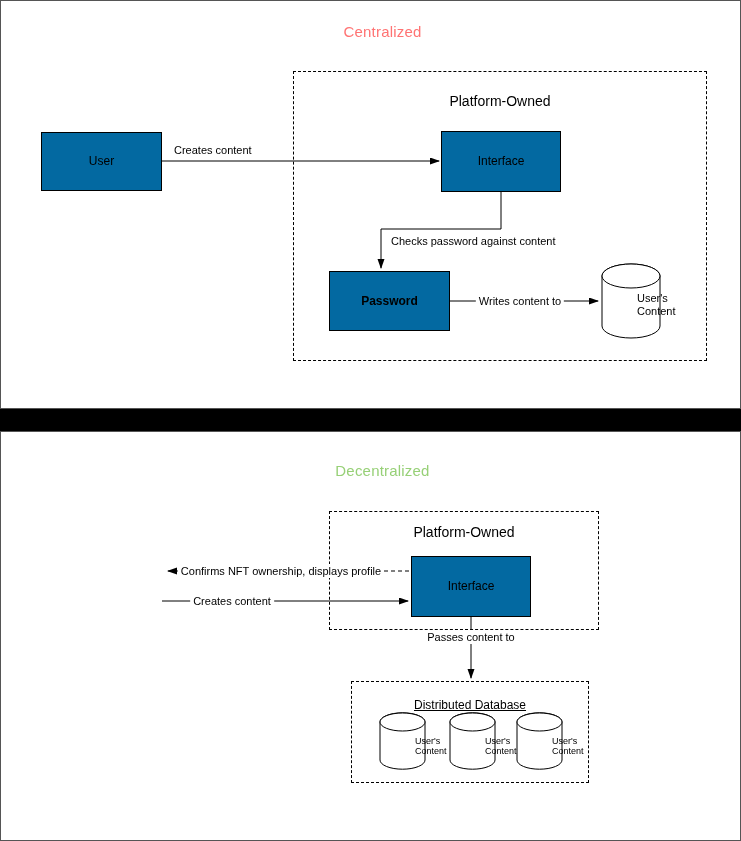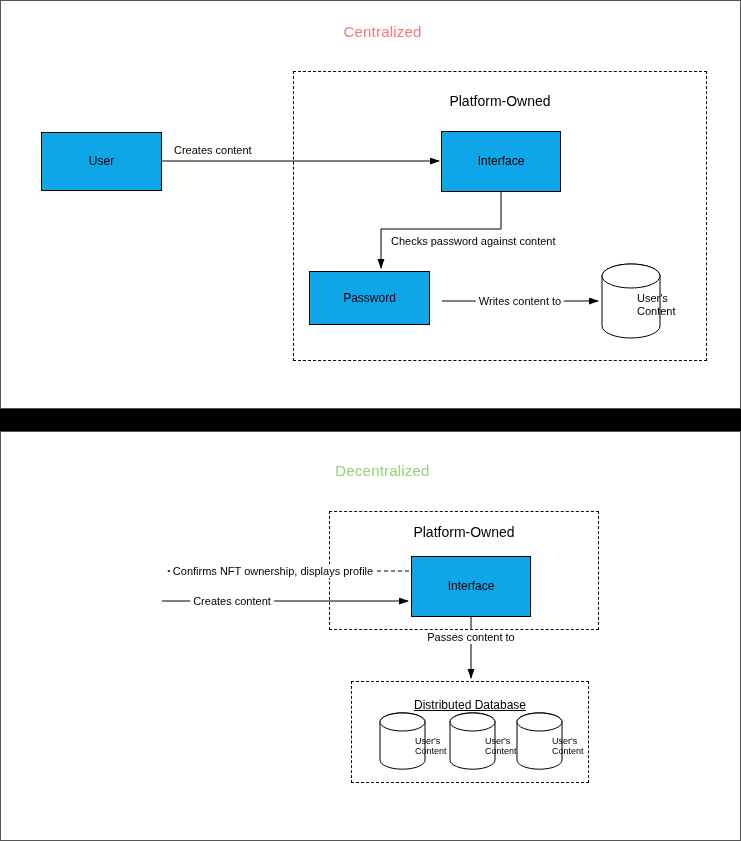--- a/index.html
+++ b/index.html
@@ -5,21 +5,21 @@
   html, body { margin: 0; padding: 0; background: #fff; }
   body { font-family: "Liberation Sans", "DejaVu Sans", sans-serif; color: #000; }
   .canvas { position: relative; width: 741px; height: 841px; background: #fff; }
   .panel { position: absolute; left: 0; width: 741px; background: #fff;
            border: 1px solid #555; box-sizing: border-box; overflow: hidden; }
   .panel-top { top: 0; height: 409px; }
   .divider { position: absolute; left: 0; top: 409px; width: 741px; height: 22px; background: #000; }
   .panel-bottom { top: 431px; height: 410px; }
   .panel-title { position: absolute; left: 12px; width: 100%; text-align: center;
                  font-size: 15px; letter-spacing: 0.2px; }
-  .box { position: absolute; background: #0ea5e9; border: 1px solid #000; box-sizing: border-box;
+  .box { position: absolute; background: #0369a1; border: 1px solid #000; box-sizing: border-box;
          display: flex; align-items: center; justify-content: center; text-align: center;
          font-size: 12px; line-height: 1.25; padding: 2px; }
   .group { position: absolute; border: 1px dashed #000; box-sizing: border-box; }
   .group-label { position: absolute; left: 0; width: 100%; text-align: center; }
   .edges { position: absolute; left: 0; top: 0; pointer-events: none; }
   .edge-line { stroke: #000; stroke-width: 1; fill: none; }
   .edge-dashed { stroke-dasharray: 4 3; }
   .edge-label { position: absolute; font-size: 11px; background: #fff; padding: 0 3px;
                 white-space: nowrap; line-height: 14px; }
   .center-x { transform: translateX(-50%); }
@@ -50,21 +50,21 @@
     </svg>
 
     <div class="group" style="left:292px; top:70px; width:414px; height:290px;">
       <div class="group-label" style="top:21px; font-size:14px;">Platform-Owned</div>
     </div>
 
     <div class="box" style="left:40px; top:131px; width:121px; height:59px;">User</div>
 
     <div class="box" style="left:440px; top:130px; width:120px; height:61px;">Interface</div>
 
-    <div class="box" style="left:308px; top:270px; width:121px; height:54px;">Password</div>
+    <div class="box" style="left:328px; top:270px; width:121px; height:60px;font-weight:bold;">Password</div>
 
     <div class="cyl" style="left:600px; top:262px; width:60px; height:76px;">
       <svg width="60" height="76" viewBox="0 0 60 76">
         <path d="M1,13 A29,12 0 0 1 59,13 L59,63 A29,12 0 0 1 1,63 Z" fill="#fff" stroke="#000"></path>
         <ellipse cx="30" cy="13" rx="29" ry="12" fill="#fff" stroke="#000"></ellipse>
       </svg>
       <div class="cyl-label cyl-label-lg">User's Content</div>
     </div>
 
     <div class="edge-label" style="left:170px; top:142px; background:transparent;">Creates content</div>
@@ -117,18 +117,18 @@
     </div>
 
     <div class="cyl" style="left:515px; top:280px; width:47px; height:58px;">
       <svg width="47" height="58" viewBox="0 0 47 58">
         <path d="M1,10 A22,9 0 0 1 46,10 L46,48 A22,9 0 0 1 1,48 Z" fill="#fff" stroke="#000"></path>
         <ellipse cx="23.5" cy="10" rx="22.5" ry="9" fill="#fff" stroke="#000"></ellipse>
       </svg>
       <div class="cyl-label cyl-label-sm">User's Content</div>
     </div>
 
-    <div class="edge-label center-x" style="left:272px; top:132px;">Confirms NFT ownership, displays profile</div>
+    <div class="edge-label center-x" style="left:280px; top:132px;">Confirms NFT ownership, displays profile</div>
     <div class="edge-label center-x" style="left:231px; top:162px;">Creates content</div>
     <div class="edge-label center-x" style="left:470px; top:198px;">Passes content to</div>
   </div>
 
 </div>
 
 </body></html>

